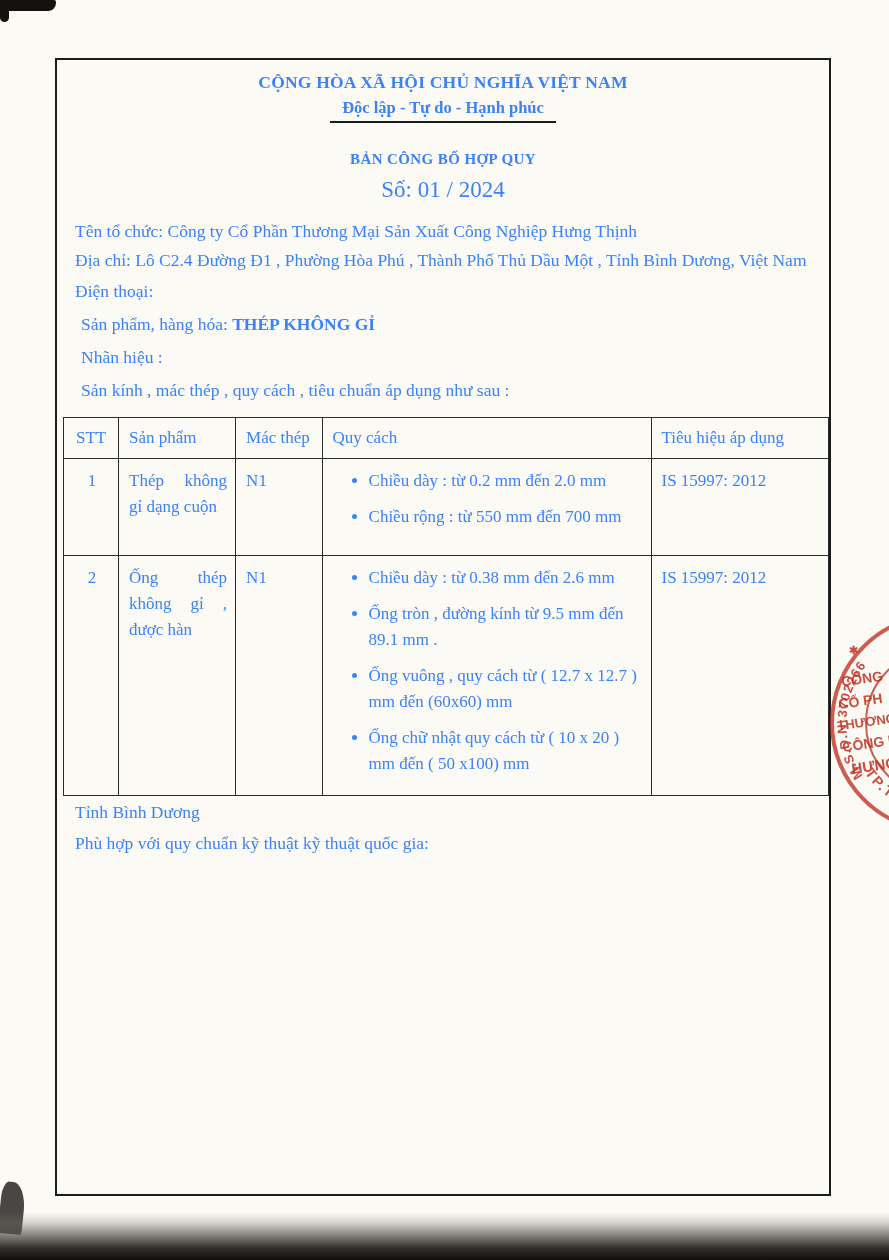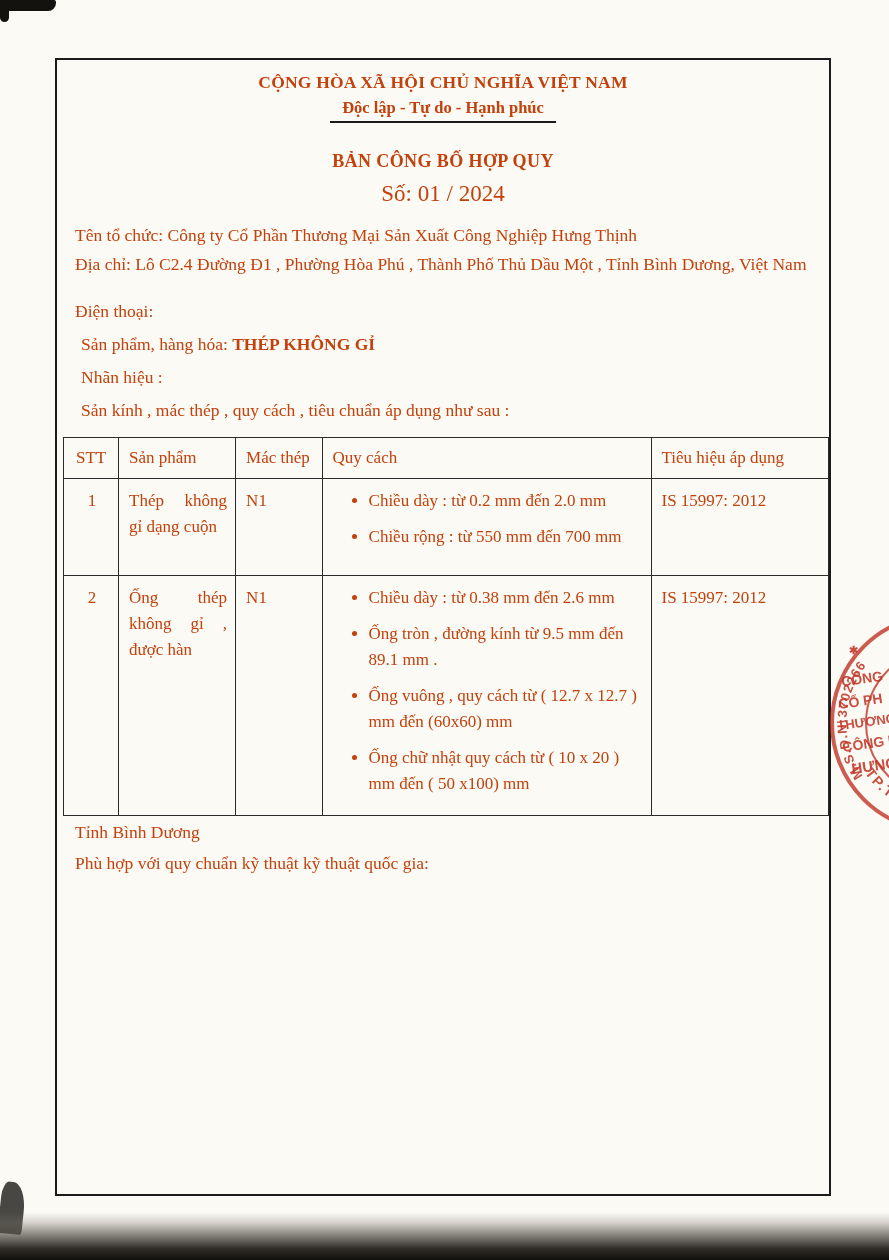--- a/index.html
+++ b/index.html
@@ -1,33 +1,33 @@
 <!DOCTYPE html>
 <html><head>
 <meta charset="utf-8">
 <style>
   html,body { margin:0; padding:0; background:#e8e6e0; }
   .page {
     position:relative; width:889px; height:1260px; margin:0 auto;
     background:#fbfaf5; overflow:hidden;
-    font-family:"Liberation Serif", serif; color:#c2410c;
+    font-family:"Liberation Serif", serif; color:#3b82f6;
   }
   .frame {
     position:absolute; left:55px; top:58px; width:772px; height:1134px;
     border:2px solid #1b1b1b; background:transparent;
   }
   .nat-title { margin-top:12px; text-align:center; font-weight:bold; font-size:17.5px; letter-spacing:.2px; }
   .motto-wrap { text-align:center; margin-top:5px; }
   .motto { display:inline-block; font-weight:bold; font-size:16.5px; padding:0 12px 3px; border-bottom:2px solid #1b1b1b; }
-  .doc-title { text-align:center; font-weight:bold; font-size:18px; margin-top:28px; letter-spacing:.4px; }
+  .doc-title { text-align:center; font-weight:bold; font-size:15px; margin-top:28px; letter-spacing:.4px; }
   .doc-number { text-align:center; font-size:23px; margin-top:9px; }
 
   .line { font-size:17.5px; line-height:29px; margin:0 16px 0 18px; }
   .org   { margin-top:14px; }
-  .phone { margin-top:18px; }
+  .phone { margin-top:2px; }
   .product, .brand, .intro { margin-left:24px; margin-top:4px; }
   .product b { font-weight:bold; }
 
   table.spec { border-collapse:collapse; width:calc(100% - 6px); margin:12px 0 0 6px; font-size:17px; table-layout:fixed; }
   table.spec th, table.spec td { border:1.6px solid #2b2b2b; }
   table.spec th { font-weight:normal; height:40px; text-align:left; padding:0 6px 0 10px; font-size:17px; }
   table.spec th.c-stt { text-align:center; padding:0; }
   table.spec td { vertical-align:top; padding:9px 8px 8px 10px; line-height:26px; }
   td.stt { text-align:center; }
   td.sp  { text-align:justify; padding-right:14px; }

